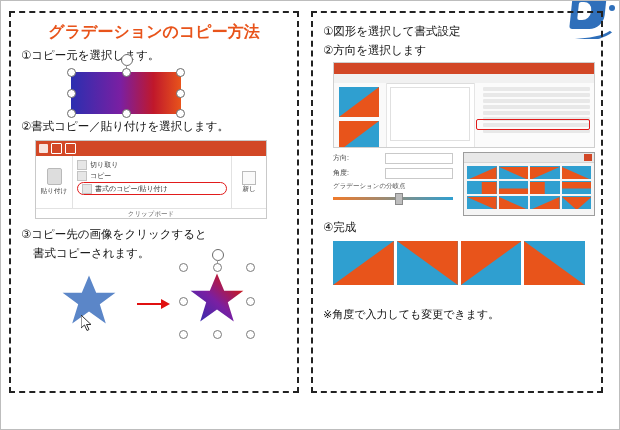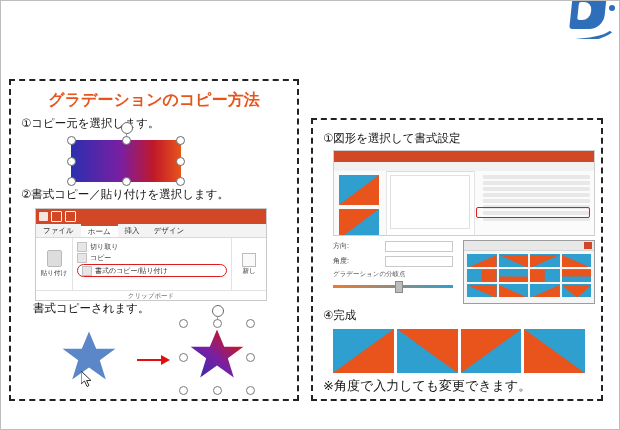--- a/index.html
+++ b/index.html
@@ -36,23 +36,22 @@
     border-bottom:3px solid #2f6fba;border-right:3px solid transparent;
     border-radius:0 0 60% 0;transform:rotate(-6deg);
   }
   .logo .dot{
     position:absolute;top:4px;right:4px;width:6px;height:6px;border-radius:50%;
     background:#2f6fba;
   }
 
   
   .cols{
-    position:absolute;left:8px;top:18px;width:604px;height:382px;
+    position:absolute;left:8px;top:10px;width:604px;height:382px;
     display:flex;
-    align-items:flex-end;
   }
   .col{
     box-sizing:border-box;
     border:2px dashed #222;
     padding:6px 8px 4px 8px;
     position:relative;
   }
   .col-left{width:290px;margin-right:12px;}
   .col-right{width:292px;}
   .col-title{
@@ -61,21 +60,21 @@
     font-size:16px;
     text-align:center;
     letter-spacing:0px;
     margin:3px 0 4px 0;
     white-space:nowrap;
   }
   .step{
     font-size:11.5px;color:#111;margin:5px 0 3px 2px;line-height:1.35;
   }
   .step.indent{margin-left:14px;}
-  .note{font-size:13px;color:#111;margin-top:4px;margin-left:2px;}
+  .note{font-size:11px;color:#111;margin-top:22px;margin-left:2px;}
 
   
   .grad-wrap{position:relative;width:110px;height:42px;margin:8px auto 2px 52px;}
   .grad-rect{
     width:100%;height:100%;
     background:linear-gradient(90deg,#2b2fb0 0%,#7a1fa2 45%,#c0182b 75%,#e8541b 100%);
   }
   .hndl{
     position:absolute;width:7px;height:7px;border:1px solid #6a6a6a;background:#fff;
     border-radius:50%;
@@ -199,26 +198,20 @@
       </div>
 
       <div class="step">②書式コピー／貼り付けを選択します。</div>
 
       <div class="ribbon">
         <div class="rb-top">
           <span class="qa"></span>
           <span class="qa2"></span>
           <span class="qa2"></span>
         </div>
-        <div class="rb-tabs">
-          <span>ファイル</span>
-          <span class="active">ホーム</span>
-          <span>挿入</span>
-          <span>デザイン</span>
-        </div>
         <div class="rb-body">
           <div class="rb-paste">
             <span class="clip"></span>
             <span class="lbl">貼り付け</span>
           </div>
           <div class="rb-menu">
             <div class="rb-item">
               <span class="ic"></span>
               <span>切り取り</span>
             </div>
@@ -232,20 +225,21 @@
             </div>
           </div>
           <div class="rb-right">
             <span class="sq"></span>
             <span style="font-size:6.5px">新し</span>
           </div>
         </div>
         <div class="rb-foot">クリップボード</div>
       </div>
 
+      <div class="step" style="margin-top:8px">③コピー先の画像をクリックすると</div>
       <div class="step indent" style="margin-top:0">書式コピーされます。</div>
 
       <div class="stars">
         <div class="star star-a">
           <svg viewBox="0 0 100 100">
               <polygon points="50,4 62,33 94,33 68,52 78,84 50,64 22,84 32,52 6,33 38,33" fill="#5b86c8"></polygon>
             </svg>
         </div>
         <div class="arrow"></div>
         <div class="star star-b">
@@ -276,20 +270,21 @@
           <svg viewBox="0 0 12 16" width="12" height="16">
               <polygon points="0,0 0,13 3.5,10 6,15.5 8,14.5 5.5,9.5 10,9.5" fill="#fff" stroke="#333" stroke-width="1"></polygon>
             </svg>
         </div>
       </div>
     </div>
 
     <div class="col col-right">
 
       <div class="step">①図形を選択して書式設定</div>
+      <div class="step" style="margin-top:1px">②方向を選択します</div>
 
       <div class="ppt-shot">
         <div class="bar"></div>
         <div class="bar2"></div>
         <div class="leftpane">
           <div class="tri" style="left:5px;top:4px">
             <svg viewBox="0 0 40 30" width="40" height="30">
                 <rect width="40" height="30" fill="#2f9fd0"></rect>
                 <polygon points="0,30 40,30 40,0" fill="#e8541b"></polygon>
               </svg>

